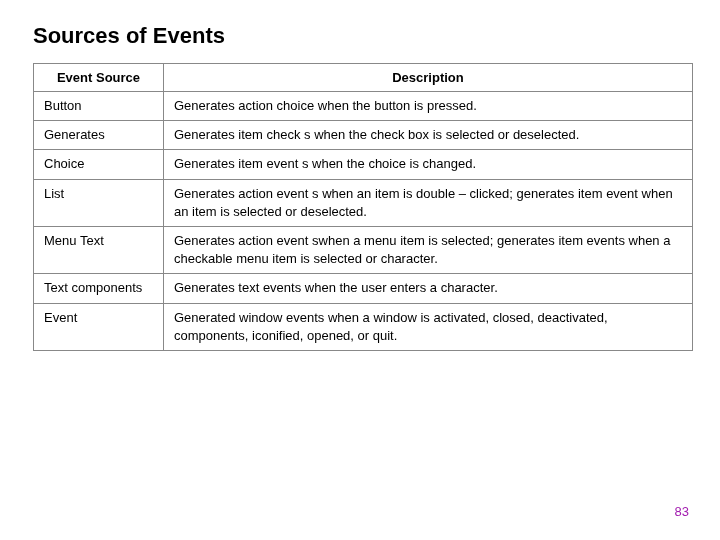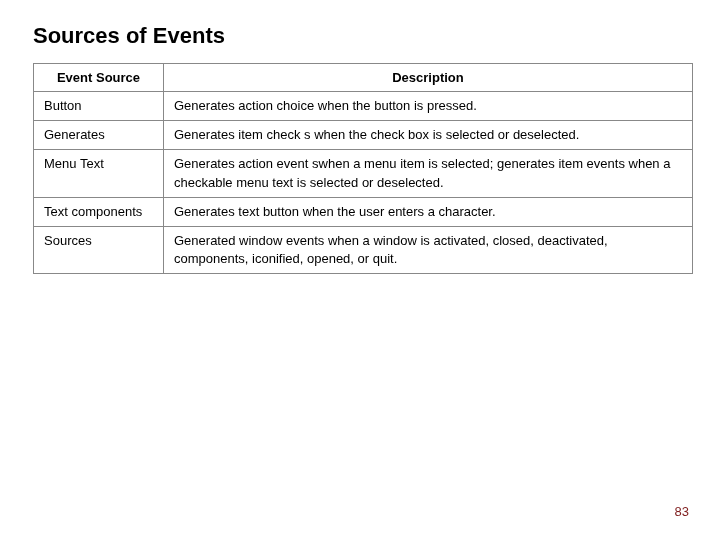--- a/index.html
+++ b/index.html
@@ -43,21 +43,21 @@
     }
     td:first-child {
       white-space: nowrap;
       width: 130px;
     }
     .page-number {
       position: absolute;
       bottom: 20px;
       right: 30px;
       font-size: 13px;
-      color: #7f1d1d;
+      color: #a21caf;
     }
   </style>
 </head>
 <body>
 
 <h1>Sources of Events</h1>
 
 <table>
   <thead>
     <tr>
@@ -68,27 +68,35 @@
   <tbody id="table-body">
   <tr>
         <td>Button</td>
         <td>Generates action choice when the button is pressed.</td>
       </tr>
       <tr>
         <td>Generates</td>
         <td>Generates item check s when the check box is selected or deselected.</td>
       </tr>
       <tr>
+        <td>Choice</td>
+        <td>Generates item event s when the choice is changed.</td>
+      </tr>
+      <tr>
+        <td>List</td>
+        <td>Generates action event s when an item is double – clicked; generates item event when an item is selected or deselected.</td>
+      </tr>
+      <tr>
         <td>Menu Text</td>
-        <td>Generates action event swhen a menu item is selected; generates item events  when a checkable menu text is selected or deselected.</td>
+        <td>Generates action event swhen a menu item is selected; generates item events  when a checkable menu item is selected or character.</td>
       </tr>
       <tr>
         <td>Text components</td>
-        <td>Generates text button when the user enters a character.</td>
+        <td>Generates text events when the user enters a character.</td>
       </tr>
       <tr>
-        <td>Sources</td>
+        <td>Event</td>
         <td>Generated window events when a window is activated, closed, deactivated, components, iconified, opened, or quit.</td>
       </tr>
     </tbody>
 </table>
 
 <div class="page-number">83</div>
 
 </body></html>

